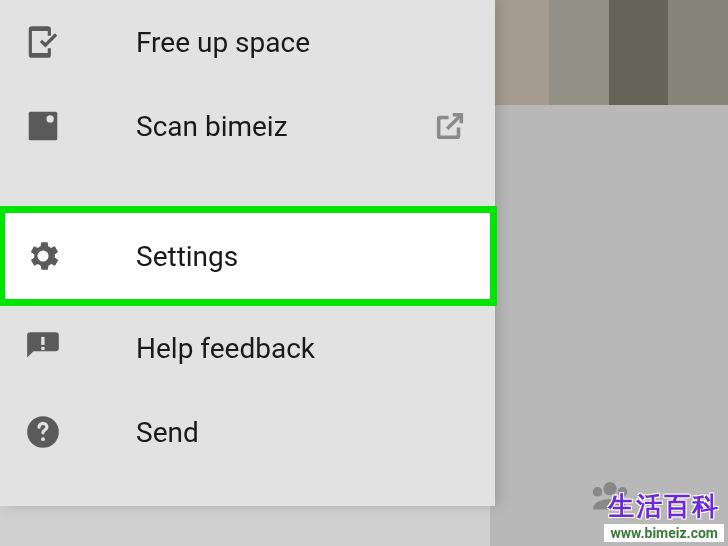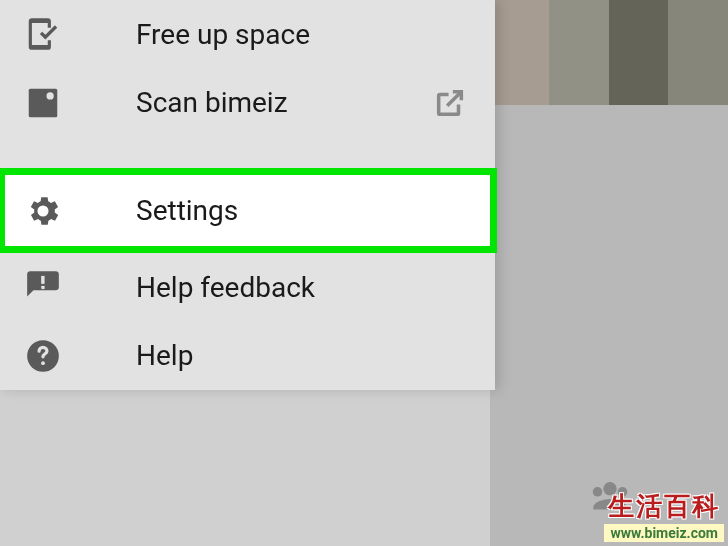--- a/index.html
+++ b/index.html
@@ -34,21 +34,21 @@
         #808070 25%, #808070 50%,
         #404030 50%, #404030 75%,
         #707060 75%, #707060 100%);
       opacity: 0.7;
     }
     .drawer {
       position: absolute;
       top: 0;
       left: 0;
       width: 495px;
-      height: 390px;
+      height: 506px;
       background: #e2e2e2;
       box-shadow: 4px 0 12px rgba(0,0,0,0.15);
       display: flex;
       flex-direction: column;
     }
     .menu-item {
       display: flex;
       align-items: center;
       height: 84px;
       padding-left: 24px;
@@ -92,28 +92,28 @@
       bottom: 4px;
       right: 4px;
       display: flex;
       flex-direction: column;
       align-items: center;
       gap: 0;
     }
     .watermark-text {
       font-size: 26px;
       font-weight: bold;
-      color: #b91c1c;
+      color: #6d28d9;
       text-shadow: 1px 1px 0 #fff, -1px -1px 0 #fff, 1px -1px 0 #fff, -1px 1px 0 #fff;
       letter-spacing: 2px;
     }
     .watermark-url {
       font-size: 14px;
       color: #3a7a3a;
-      background: #fef9c3;
+      background: #ffffff;
       padding: 1px 6px;
       font-weight: bold;
     }
     .shared-icon {
       position: absolute;
       bottom: 24px;
       left: 585px;
       width: 50px;
       height: 50px;
       color: #888;
@@ -186,21 +186,21 @@
   </div>
 
   <div class="menu-item">
     <span class="menu-icon">
       <svg viewBox="0 0 24 24" fill="currentColor" width="38" height="38">
         <circle cx="12" cy="12" r="10"></circle>
         <path d="M9.5 9a2.5 2.5 0 0 1 5 0c0 1.5-2.5 1.8-2.5 3.5" stroke="#e2e2e2" stroke-width="2" fill="none" stroke-linecap="round"></path>
         <circle cx="12" cy="16.5" r="1.2" fill="#e2e2e2"></circle>
       </svg>
     </span>
-    <span class="menu-label">Help</span>
+    <span class="menu-label">Send</span>
   </div>
 
 </div>
 
 <div class="watermark">
   <span class="watermark-text">生活百科</span>
   <span class="watermark-url">www.bimeiz.com</span>
 </div>
 
 </body></html>

